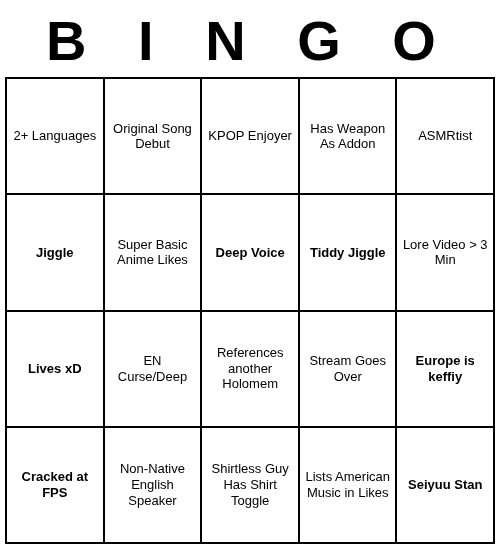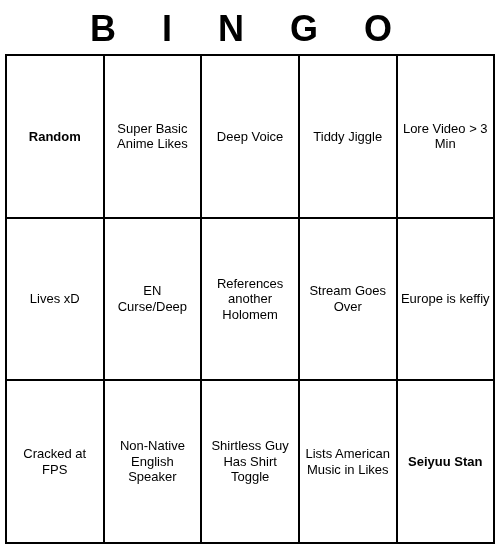--- a/index.html
+++ b/index.html
@@ -7,21 +7,21 @@
       width: 500px;
       height: 544px;
       background: #fff;
       font-family: Arial, sans-serif;
       display: flex;
       flex-direction: column;
       align-items: center;
       justify-content: flex-start;
     }
     .title {
-      font-size: 36px;
+      font-size: 56px;
       font-weight: bold;
       letter-spacing: 18px;
       text-align: center;
       padding: 8px 0 4px 0;
       width: 100%;
     }
     .bingo-table {
       border-collapse: collapse;
       width: 490px;
       height: 490px;
@@ -35,38 +35,45 @@
       padding: 4px 3px;
       width: 98px;
       height: 98px;
     }
     .cell-large {
       font-size: 22px;
       font-weight: bold;
     }
     .cell-medium {
       font-size: 17px;
-      font-weight: normal;
+      font-weight: bold;
     }
     .cell-free {
       font-size: 26px;
       font-weight: bold;
     }
     .cell-small {
       font-size: 12px;
     }
   </style>
 </head>
 <body>
 
 <div class="title">B I N G O</div>
 <table class="bingo-table">
   <tbody id="bingo-body">
       <tr>
-        <td class="cell-large">Random</td>
+        <td class="cell-small">2+ Languages</td>
+        <td class="cell-small">Original Song Debut</td>
+        <td class="cell-small">KPOP Enjoyer</td>
+        <td class="cell-small">Has Weapon As Addon</td>
+        <td class="cell-small">ASMRtist</td>
+      </tr>
+      <tr>
+        <td class="cell-large">Jiggle</td>
         <td class="cell-small">Super Basic Anime Likes</td>
         <td class="cell-medium">Deep Voice</td>
         <td class="cell-medium">Tiddy Jiggle</td>
         <td class="cell-small">Lore Video &gt; 3 Min</td>
       </tr>
       <tr>
         <td class="cell-medium">Lives xD</td>
         <td class="cell-small">EN Curse/Deep</td>
         <td class="cell-small">References another Holomem</td>
         <td class="cell-small">Stream Goes Over</td>

